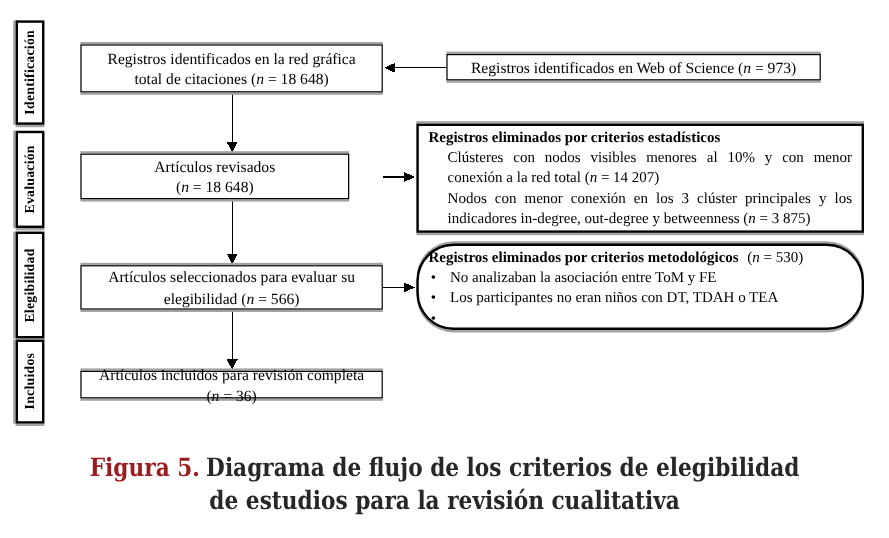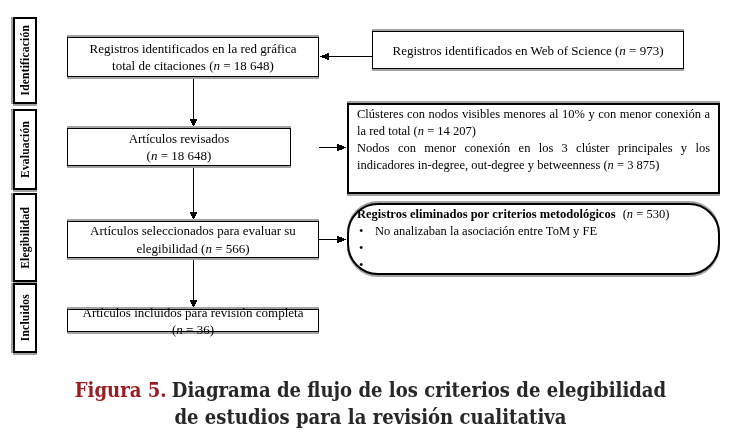--- a/index.html
+++ b/index.html
@@ -23,21 +23,21 @@
   }
 
   
   .fbox{
     position:absolute;background:#fff;border:1px solid var(--border,#000);
     box-shadow:0 -2px 0 var(--shadow,#a3a3a3), 0 2px 0 var(--shadow,#a3a3a3);
     box-sizing:border-box;z-index:2;font-size:13px;line-height:17px;
   }
   .center-box{display:flex;flex-direction:column;align-items:center;justify-content:center;text-align:center;}
   .excl-box{border-width:2px;padding:1px 8px 0 8px;font-size:12.5px;line-height:17px;}
-  .excl-box .just{text-align:justify;}
+  .excl-box .just{text-align:justify;margin-left:16px;}
   .bold{font-weight:bold;}
   .bullet-row{display:flex;line-height:16.8px;}
   .bullet-glyph{width:16px;flex:0 0 16px;text-align:left;padding-left:2px;}
   i{font-style:italic;}
 
   
   .caption{
     position:absolute;left:0;top:376px;width:741px;text-align:center;
     font-family:"DejaVu Serif",serif;font-weight:bold;font-size:21px;line-height:27px;
     color:var(--caption-text,#272727);
@@ -82,50 +82,52 @@
   </div>
   <div class="side-box" style="top:283px;height:70px;">
     <span class="vlabel">Incluidos</span>
   </div>
 
   <div class="fbox center-box" style="left:67px;top:37px;width:252px;height:40px;">
     <div>Registros identificados en la red gráfica</div>
     <div>total de citaciones (<i>n</i> = 18 648)</div>
   </div>
 
-  <div class="fbox center-box" style="left:372px;top:31px;width:312px;height:38px;">
+  <div class="fbox center-box" style="left:372px;top:45px;width:312px;height:22px;">
     <div>Registros identificados en Web of Science (<i>n</i> = 973)</div>
   </div>
 
   <div class="fbox center-box" style="left:67px;top:128px;width:224px;height:38px;">
     <div>Artículos revisados</div>
     <div>(<i>n</i> = 18 648)</div>
   </div>
 
   <div class="fbox excl-box" style="left:347px;top:103px;width:373px;height:91px;">
+    <div class="bold">Registros eliminados por criterios estadísticos</div>
     <div class="just">Clústeres con nodos visibles menores al 10% y con menor conexión a la red total (<i>n</i> = 14 207)</div>
     <div class="just">Nodos con menor conexión en los 3 clúster principales y los indicadores in-degree, out-degree y betweenness (<i>n</i> = 3 875)</div>
   </div>
 
   <div class="fbox center-box" style="left:67px;top:221px;width:252px;height:37px;justify-content:space-between;">
     <div>Artículos seleccionados para evaluar su</div>
     <div>elegibilidad (<i>n</i> = 566)</div>
   </div>
 
   <div class="fbox excl-box" style="left:347px;top:203px;width:373px;height:72px;border-radius:31px;">
     <div>
       <span class="bold">Registros eliminados por criterios metodológicos</span>
       <span style="margin-left:4px;">(<i>n</i> = 530)</span>
     </div>
     <div class="bullet-row">
       <span class="bullet-glyph">•</span>
       <span>No analizaban la asociación entre ToM y FE</span>
     </div>
     <div class="bullet-row">
       <span class="bullet-glyph">•</span>
+      <span>Los participantes no eran niños con DT, TDAH o TEA</span>
     </div>
     <div class="bullet-row">
       <span class="bullet-glyph">•</span>
     </div>
   </div>
 
   <div class="fbox center-box" style="left:67px;top:309px;width:252px;height:23px;">
     <div>Artículos incluidos para revisión completa</div>
     <div>(<i>n</i> = 36)</div>
   </div>

